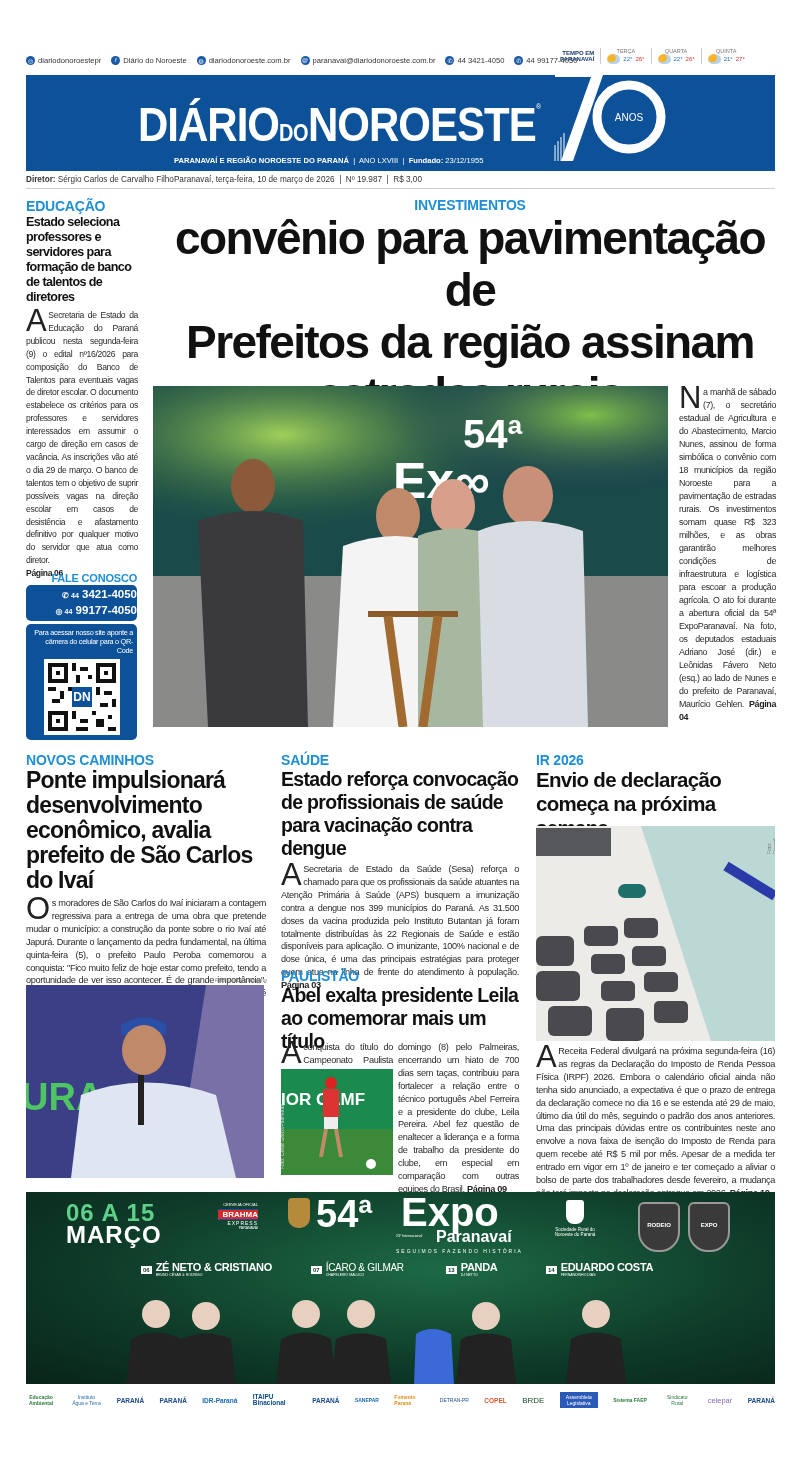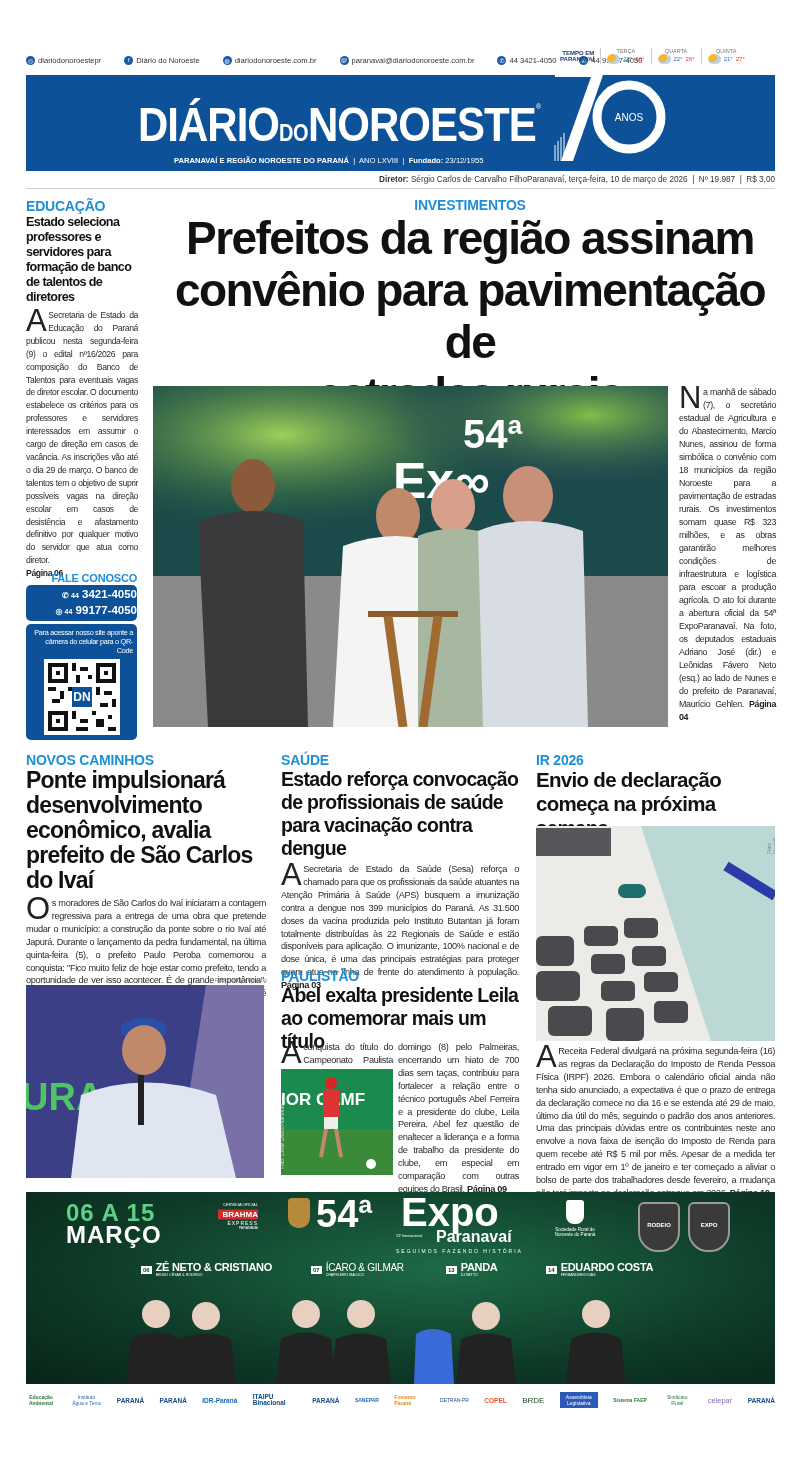--- a/index.html
+++ b/index.html
@@ -6,40 +6,40 @@
 body{width:800px;height:1464px;background:#fff;font-family:"Liberation Sans",sans-serif;color:#1a1a1a;position:relative;overflow:hidden}
 .abs{position:absolute}
 .cond{font-family:"Liberation Sans Narrow","Liberation Sans",sans-serif;letter-spacing:-0.3px}
 .kicker{color:#1e8fd6;font-weight:bold;font-size:14px;letter-spacing:-0.2px}
 .hl{font-weight:bold;color:#111;letter-spacing:-0.6px}
 .body{font-size:9.2px;line-height:12.9px;color:#2a2a2a;text-align:justify;letter-spacing:-0.35px}
 .drop{float:left;font-size:31px;line-height:24px;margin:0 2px 0 0;font-weight:normal;color:#222}
 .pg{font-weight:bold;color:#222}
 .credit{font-size:5px;color:#777}
 
-.topbar{top:50px;left:26px;height:20px;display:flex;align-items:center;gap:23px;font-size:7.6px;color:#333}
+.topbar{top:50px;left:26px;height:20px;display:flex;align-items:center;gap:10px;font-size:7.6px;color:#333}
 .tb-item{display:flex;align-items:center;gap:3px}
 .tb-ico{width:9px;height:9px;border-radius:50%;background:#1a5aa8;color:#fff;font-size:6px;display:flex;align-items:center;justify-content:center}
 .weather{top:48px;left:560px;display:flex;align-items:center;gap:6px;font-size:6px;color:#333}
 .wlabel{font-weight:bold;font-size:6px;line-height:6.5px;text-align:right;color:#1a3a6a}
 .wday{display:flex;flex-direction:column;align-items:center;border-left:1px solid #ccc;padding-left:6px}
 .wday:first-of-type{border-left:none}
 .wdname{font-size:5.5px;color:#777}
 .wrow{display:flex;align-items:center;gap:3px;font-size:6px}
 .sun{width:13px;height:10px;border-radius:50% 50% 40% 40%;background:radial-gradient(circle at 35% 40%,#f7b52b 40%,#b9d4ea 42%)}
 .tcold{color:#2a6fc8}.thot{color:#d33}
 
 .mast{top:75px;left:26px;width:749px;height:96px;background:#0d5199}
 .mast-title{position:absolute;left:112px;top:22px;font-size:42px;font-weight:bold;color:#fff;letter-spacing:-1px;font-family:"Liberation Sans Narrow","Liberation Sans",sans-serif;transform:scaleY(1.15);transform-origin:left top}
 .mast-do{font-size:20px;letter-spacing:-0.5px}
 .mast-reg{position:absolute;left:510px;top:28px;font-size:7px;color:#fff}
 .mast-sub{position:absolute;left:148px;top:81px;font-size:7.6px;color:#fff}
 .seventy{position:absolute;left:525px;top:-10px;width:115px;height:106px}
 .divline{top:188px;left:26px;width:749px;height:1px;background:#d0d0d0}
-.dirline{top:175px;left:26px;width:749px;font-size:8.2px;color:#333;display:flex;justify-content:flex-end}
+.dirline{top:175px;left:26px;width:749px;font-size:8.2px;color:#333;display:flex;justify-content:flex-start}
 
 .photo{overflow:hidden}
 </style>
 </head>
 <body>
 
 <div class="abs topbar">
   <span class="tb-item">
       <span class="tb-ico">◎</span>
       <span>diariodonoroestepr</span>
@@ -177,22 +177,22 @@
         <rect x="7" y="7" width="5" height="5" fill="#0d5199"></rect>
         <text x="9.5" y="10.6" text-anchor="middle" font-size="3" font-weight="bold" fill="#fff" font-family="Liberation Sans, sans-serif">DN</text>
       </svg>
     </div>
   </div>
 </div>
 
 <div class="abs" style="top:197px;left:152px;width:636px;text-align:center">
   <div class="kicker cond">INVESTIMENTOS</div>
   <div class="hl cond" style="font-size:46px;line-height:52px;letter-spacing:-1.6px;margin-top:-1px">
+    <div>convênio para pavimentação de</div>
     <div>Prefeitos da região assinam</div>
-    <div>convênio para pavimentação de</div>
     <div>estradas rurais</div>
   </div>
 </div>
 
 <div class="abs photo" style="top:386px;left:153px;width:515px;height:341px;background:#2b4a3a">
   <svg width="515" height="341" viewBox="0 0 515 341">
     <defs>
       <radialGradient id="g1" cx="0.25" cy="0.25" r="0.5">
           <stop offset="0" stop-color="#9fd05a"></stop>
           <stop offset="1" stop-color="#1f5a3a" stop-opacity="0"></stop>

